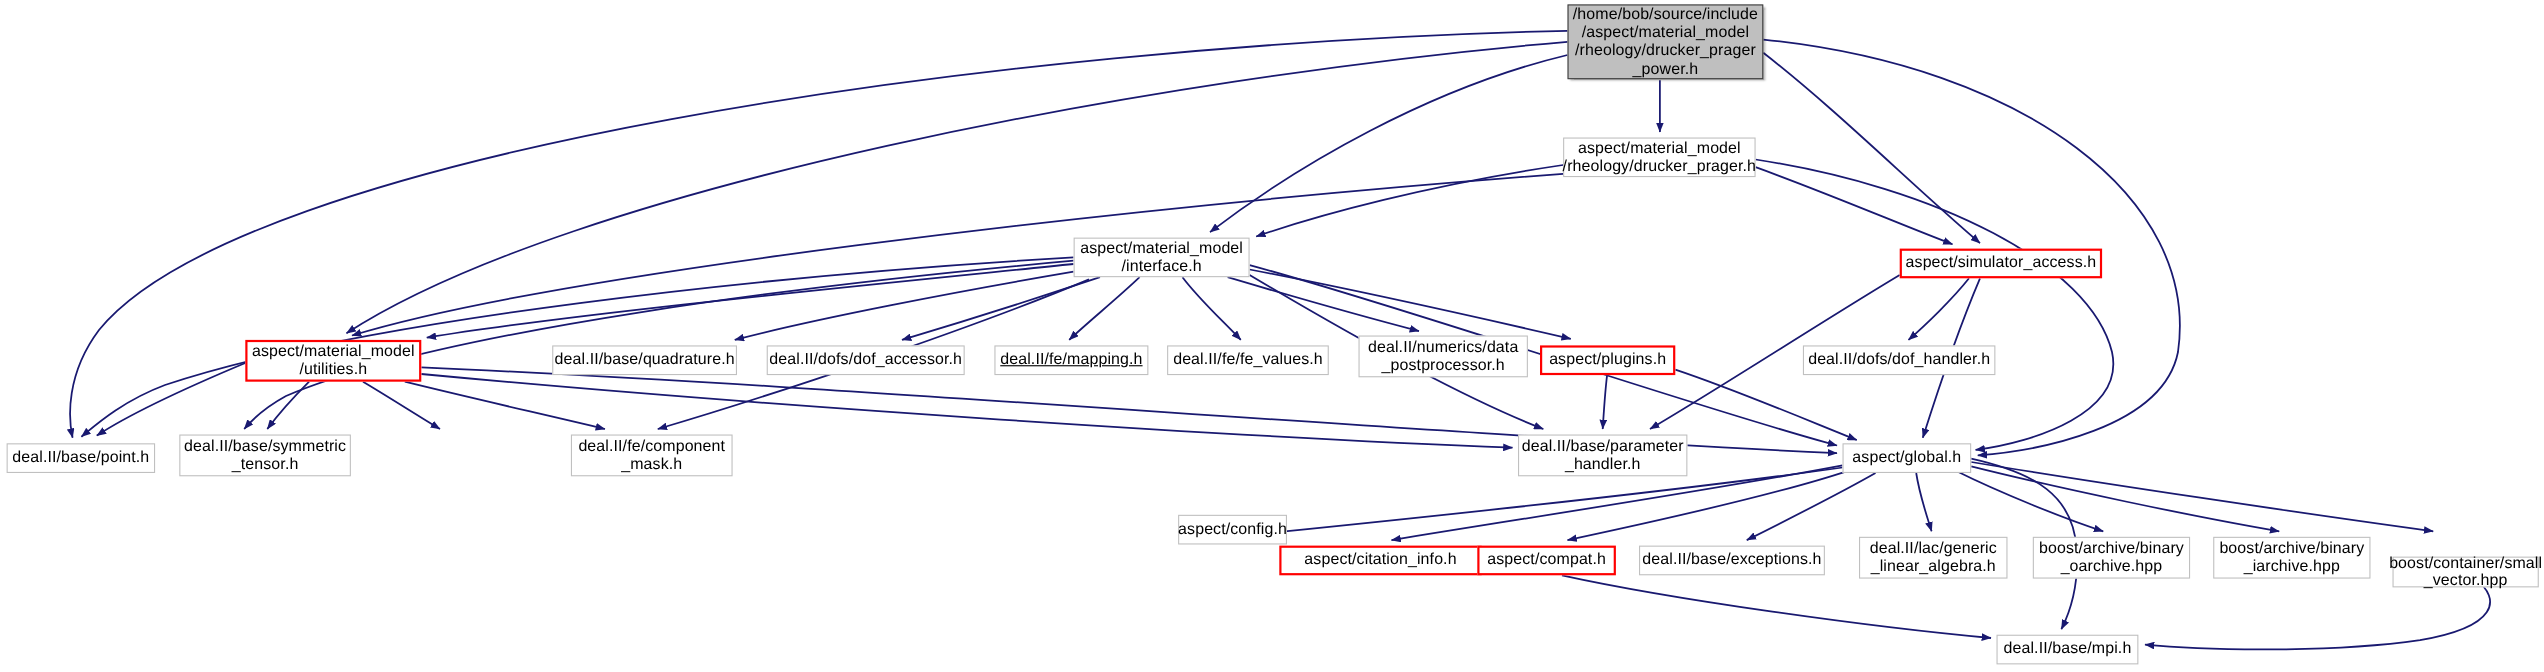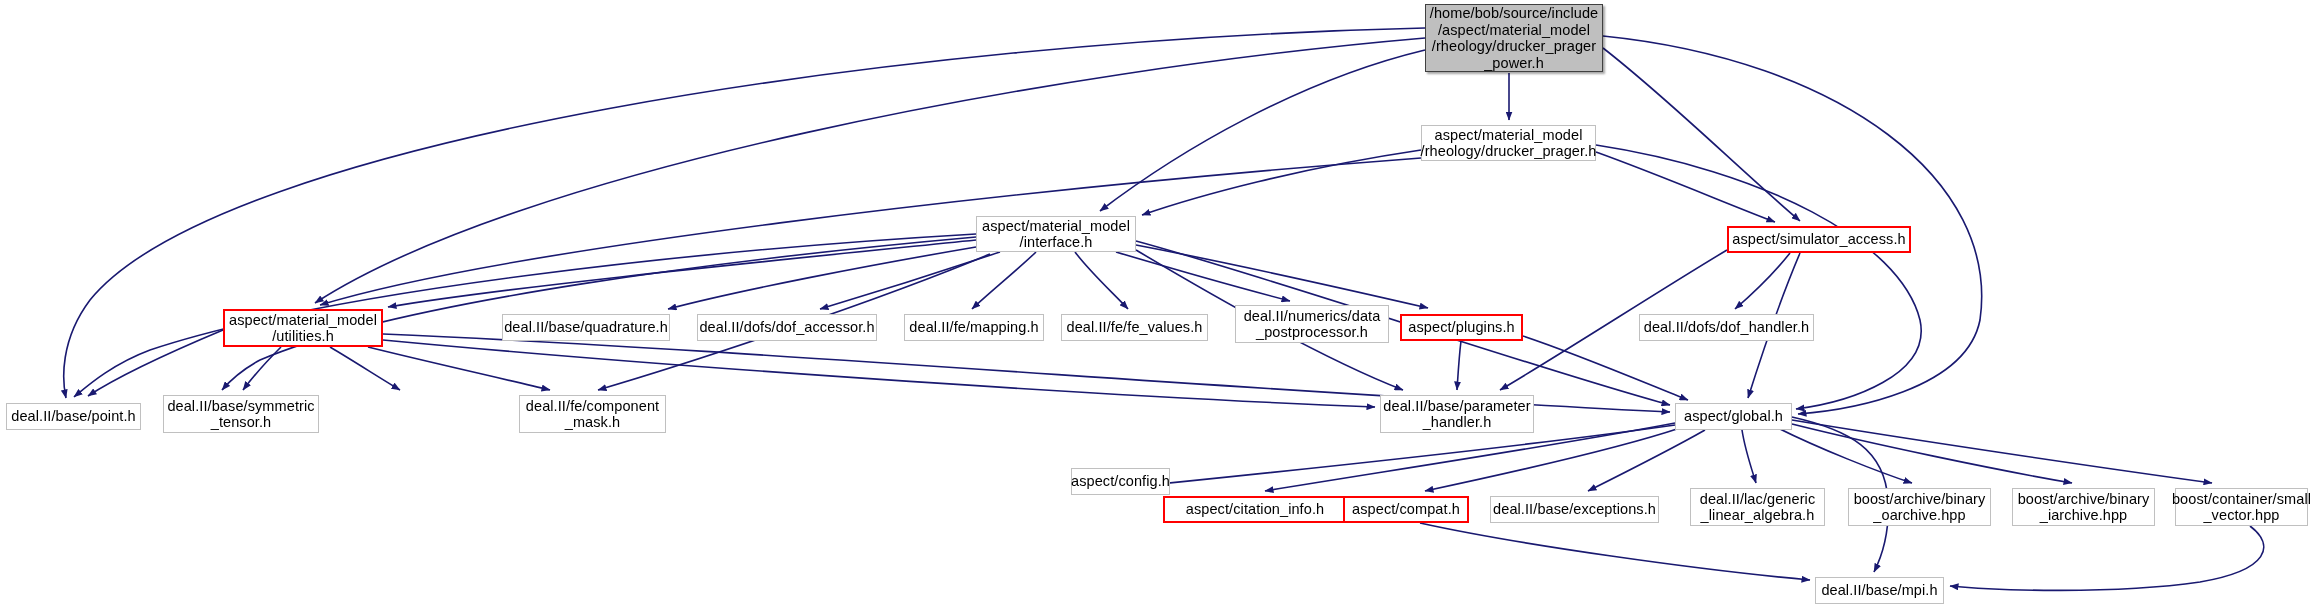--- a/index.html
+++ b/index.html
@@ -181,21 +181,21 @@
   </div>
 
   <div class="node plain" style="left:502px; top:314px; width:168px; height:27px;">
     <span class="node-label">deal.II/base/quadrature.h</span>
   </div>
 
   <div class="node plain" style="left:697px; top:314px; width:180px; height:27px;">
     <span class="node-label">deal.II/dofs/dof_accessor.h</span>
   </div>
 
-  <div class="node plain" style="left:904px; top:314px; width:140px; height:27px;">
+  <div class="node plain" style="left:904px; top:314px; width:140px; height:27px;text-decoration:underline;">
     <span class="node-label">deal.II/fe/mapping.h</span>
   </div>
 
   <div class="node plain" style="left:1061px; top:314px; width:147px; height:27px;">
     <span class="node-label">deal.II/fe/fe_values.h</span>
   </div>
 
   <div class="node plain" style="left:1235px; top:305px; width:154px; height:38px;">
     <span class="node-label">deal.II/numerics/data
 _postprocessor.h</span>
@@ -257,21 +257,21 @@
   <div class="node plain" style="left:1848px; top:488px; width:143px; height:38px;">
     <span class="node-label">boost/archive/binary
 _oarchive.hpp</span>
   </div>
 
   <div class="node plain" style="left:2012px; top:488px; width:143px; height:38px;">
     <span class="node-label">boost/archive/binary
 _iarchive.hpp</span>
   </div>
 
-  <div class="node plain" style="left:2175px; top:488px; width:133px; height:38px;">
+  <div class="node plain" style="left:2175px; top:506px; width:133px; height:28px;">
     <span class="node-label">boost/container/small
 _vector.hpp</span>
   </div>
 
   <div class="node plain" style="left:1815px; top:577px; width:129px; height:27px;">
     <span class="node-label">deal.II/base/mpi.h</span>
   </div>
 </div>
 
 </body></html>

